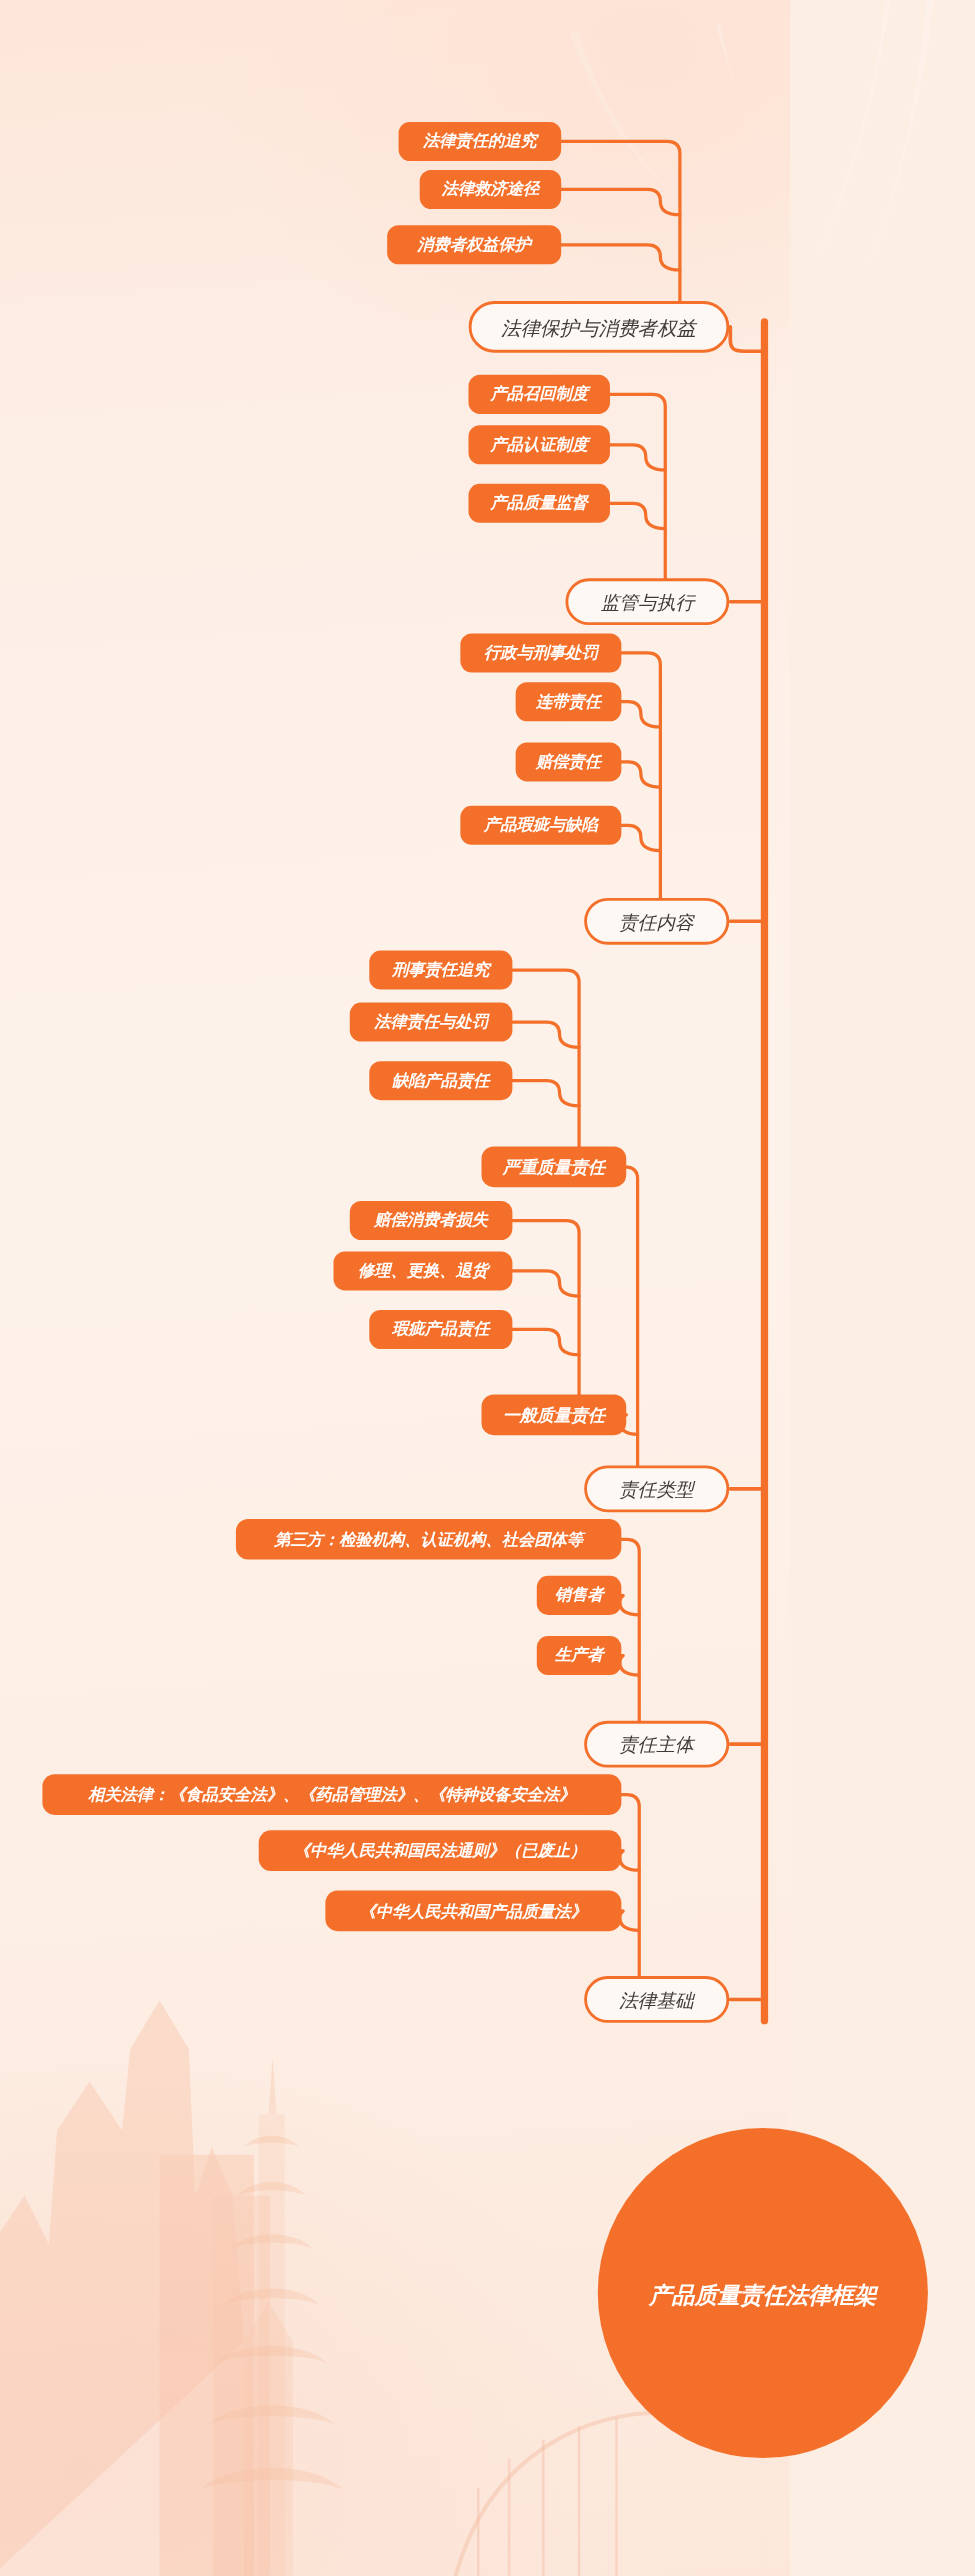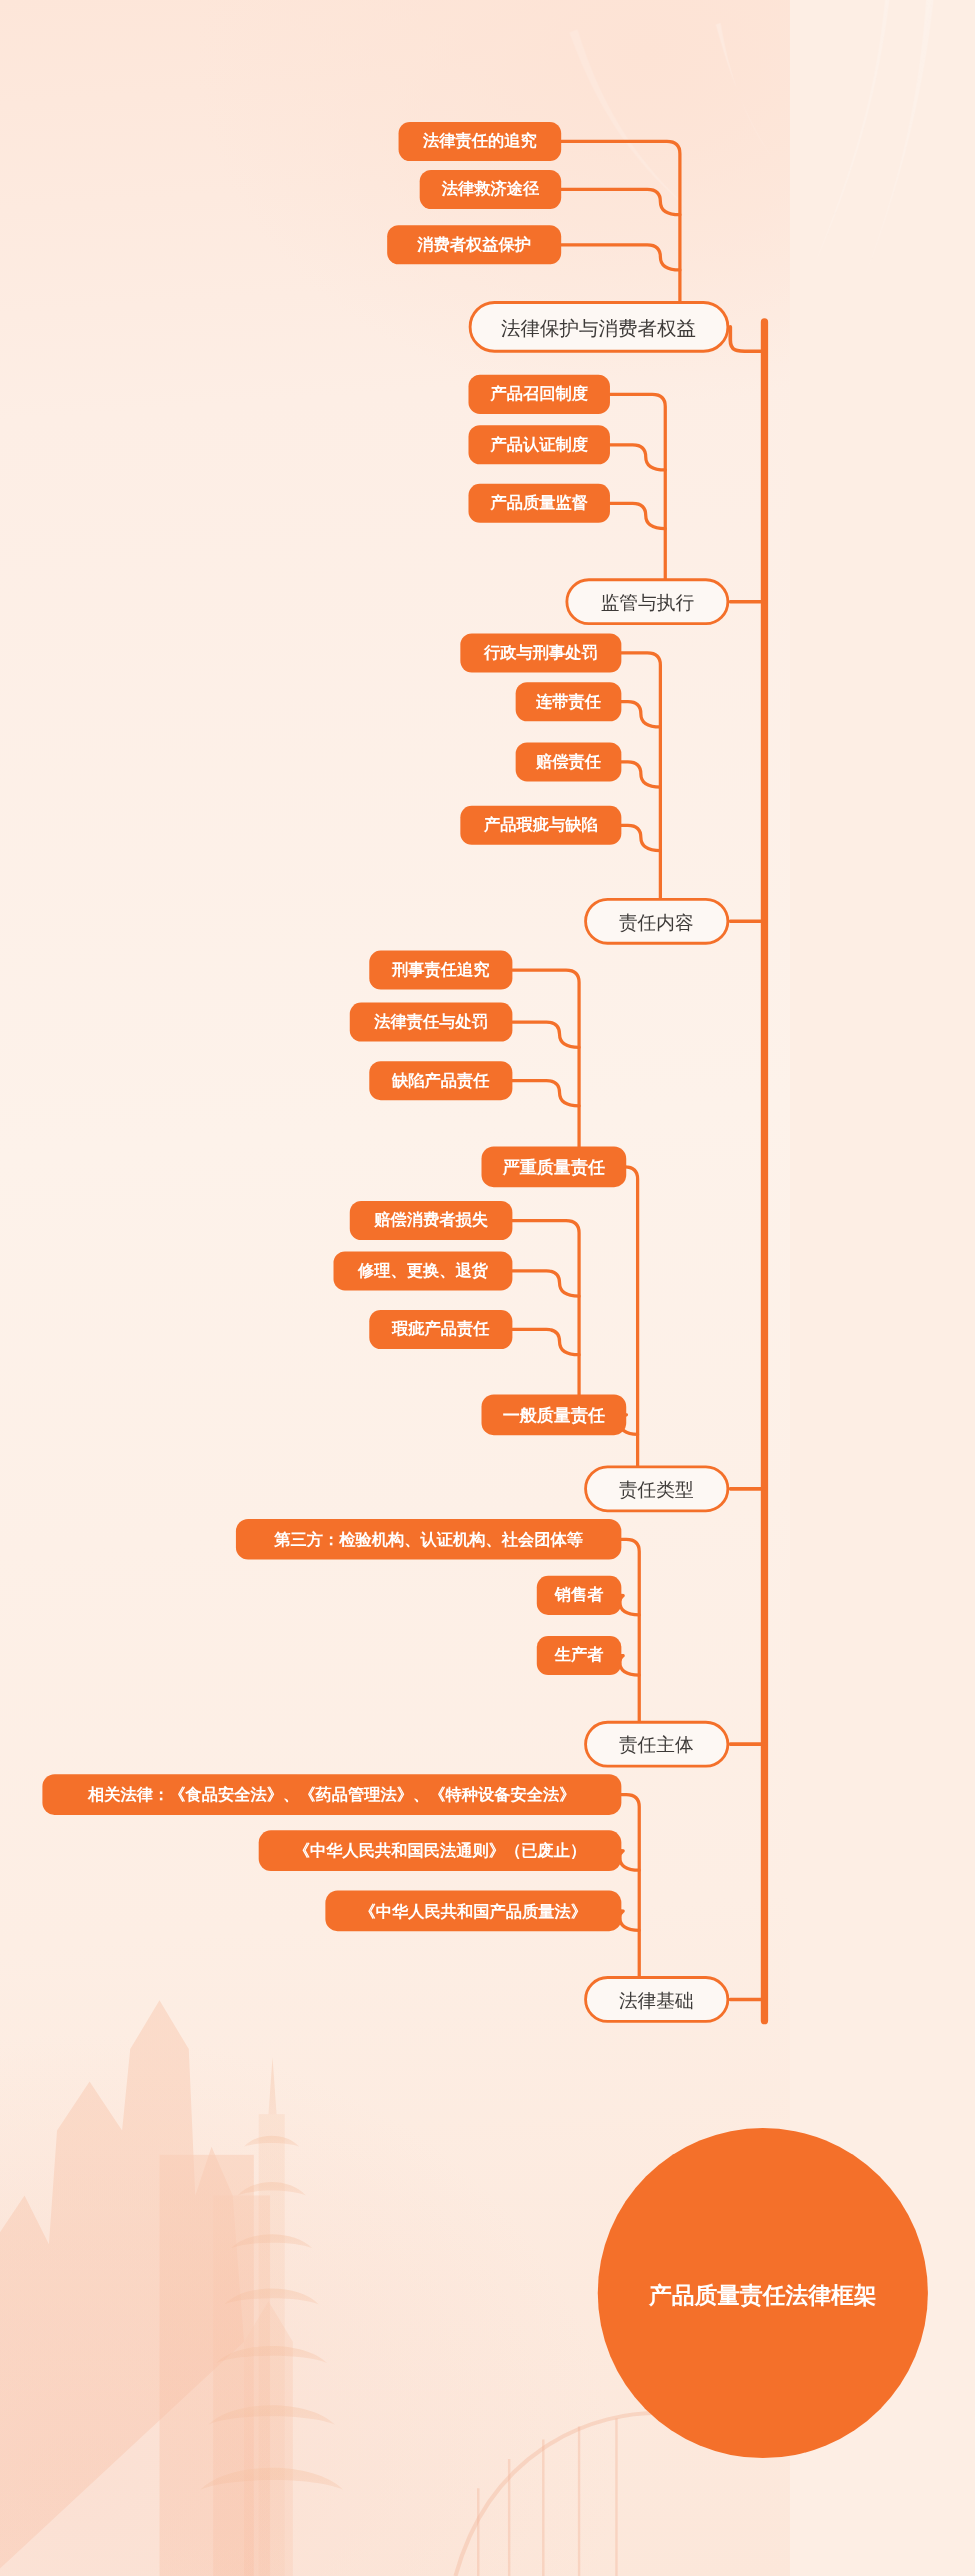--- a/index.html
+++ b/index.html
@@ -10,20 +10,21 @@
     position:relative;
     overflow:hidden;
     font-family:"Liberation Sans","DejaVu Sans",sans-serif;
     background:#fdeee4;
   }
   #stage{
     position:absolute;
     inset:0;
     width:790px;
     height:2576px;
+    font-style:italic;
   }
   .bg-base{
     position:absolute;inset:0;
     background:
       radial-gradient(ellipse 732px 569px at 82% 2%, #fde3d5 0%, rgba(253,227,213,0) 62%),
       radial-gradient(ellipse 894px 732px at 10% 96%, #fbe0d3 0%, rgba(251,224,211,0) 60%),
       linear-gradient(176deg,#fde6d9 0%,#fdeee5 16%,#fdf2ea 44%,#fdeee4 74%,#fce7da 100%);
   }
   svg.map{position:absolute;left:0;top:0;width:976px;height:2576px;display:block;}
   .deco{pointer-events:none;}

